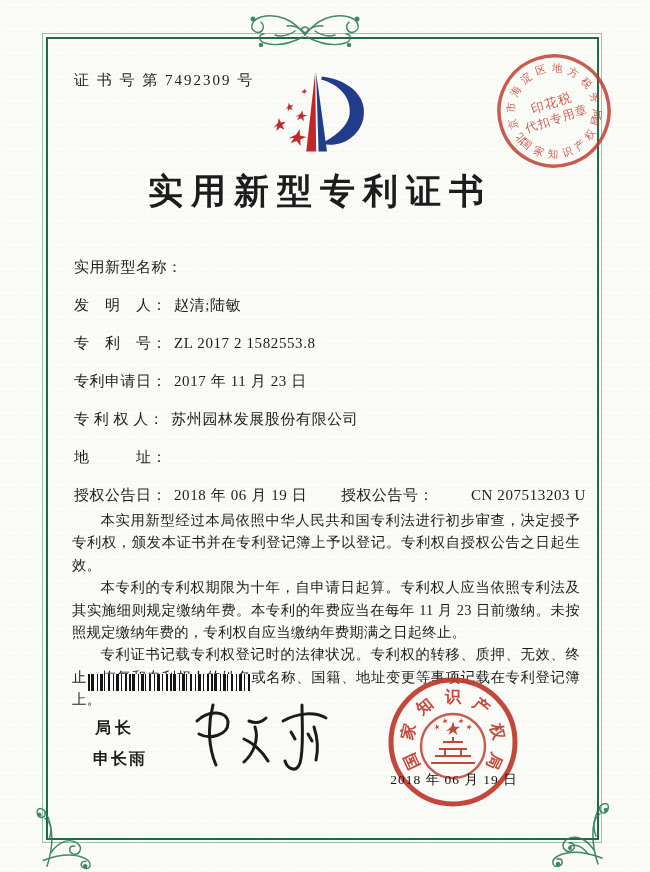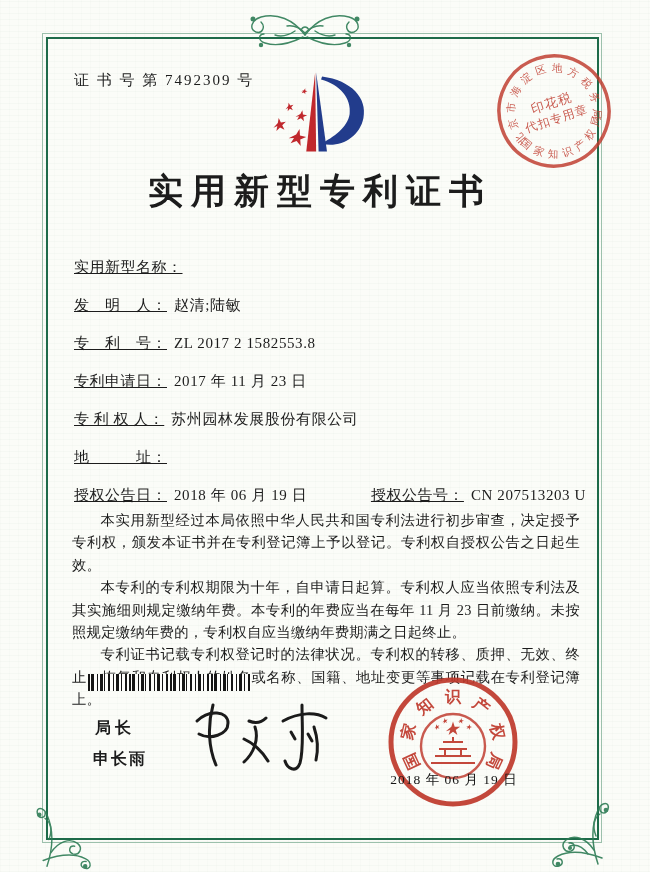--- a/index.html
+++ b/index.html
@@ -25,24 +25,24 @@
   .orn-br{left:536px;top:780px;width:80px;height:90px;}
 
   .cert-no{position:absolute;left:74px;top:71px;font-size:15px;letter-spacing:2px;}
   .logo{position:absolute;left:256px;top:62px;width:138px;height:104px;}
   .title{
     position:absolute;left:0;top:168px;width:640px;text-align:center;
     font-size:35px;font-weight:bold;letter-spacing:8px;
   }
   .fields{position:absolute;left:74px;top:256px;width:512px;display:flex;flex-direction:column;gap:15px;}
   .field-row{display:flex;align-items:baseline;font-size:15px;line-height:23px;}
-  .field-label{white-space:pre;letter-spacing:.5px;text-decoration:underline;}
+  .field-label{white-space:pre;letter-spacing:.5px;}
   .field-value{margin-left:7px;letter-spacing:.6px;}
   .pair{display:flex;align-items:baseline;}
-  .pair-right{margin-left:auto;}
+  .pair-right{margin-left:auto;gap:30px;}
 
   .body-text{position:absolute;left:72px;top:509px;width:508px;font-size:14.3px;line-height:22.4px;
     text-align:justify;letter-spacing:.3px;}
   .body-text p{margin:0;text-indent:2em;}
 
   .barcode{
     position:absolute;left:88px;top:674px;width:163px;height:17px;
     background:repeating-linear-gradient(90deg,
       #151515 0 2px,#fdfdfb 2px 3px,#151515 3px 6px,#fdfdfb 6px 9px,
       #151515 9px 10px,#fdfdfb 10px 12px,#151515 12px 15px,#fdfdfb 15px 16px,

